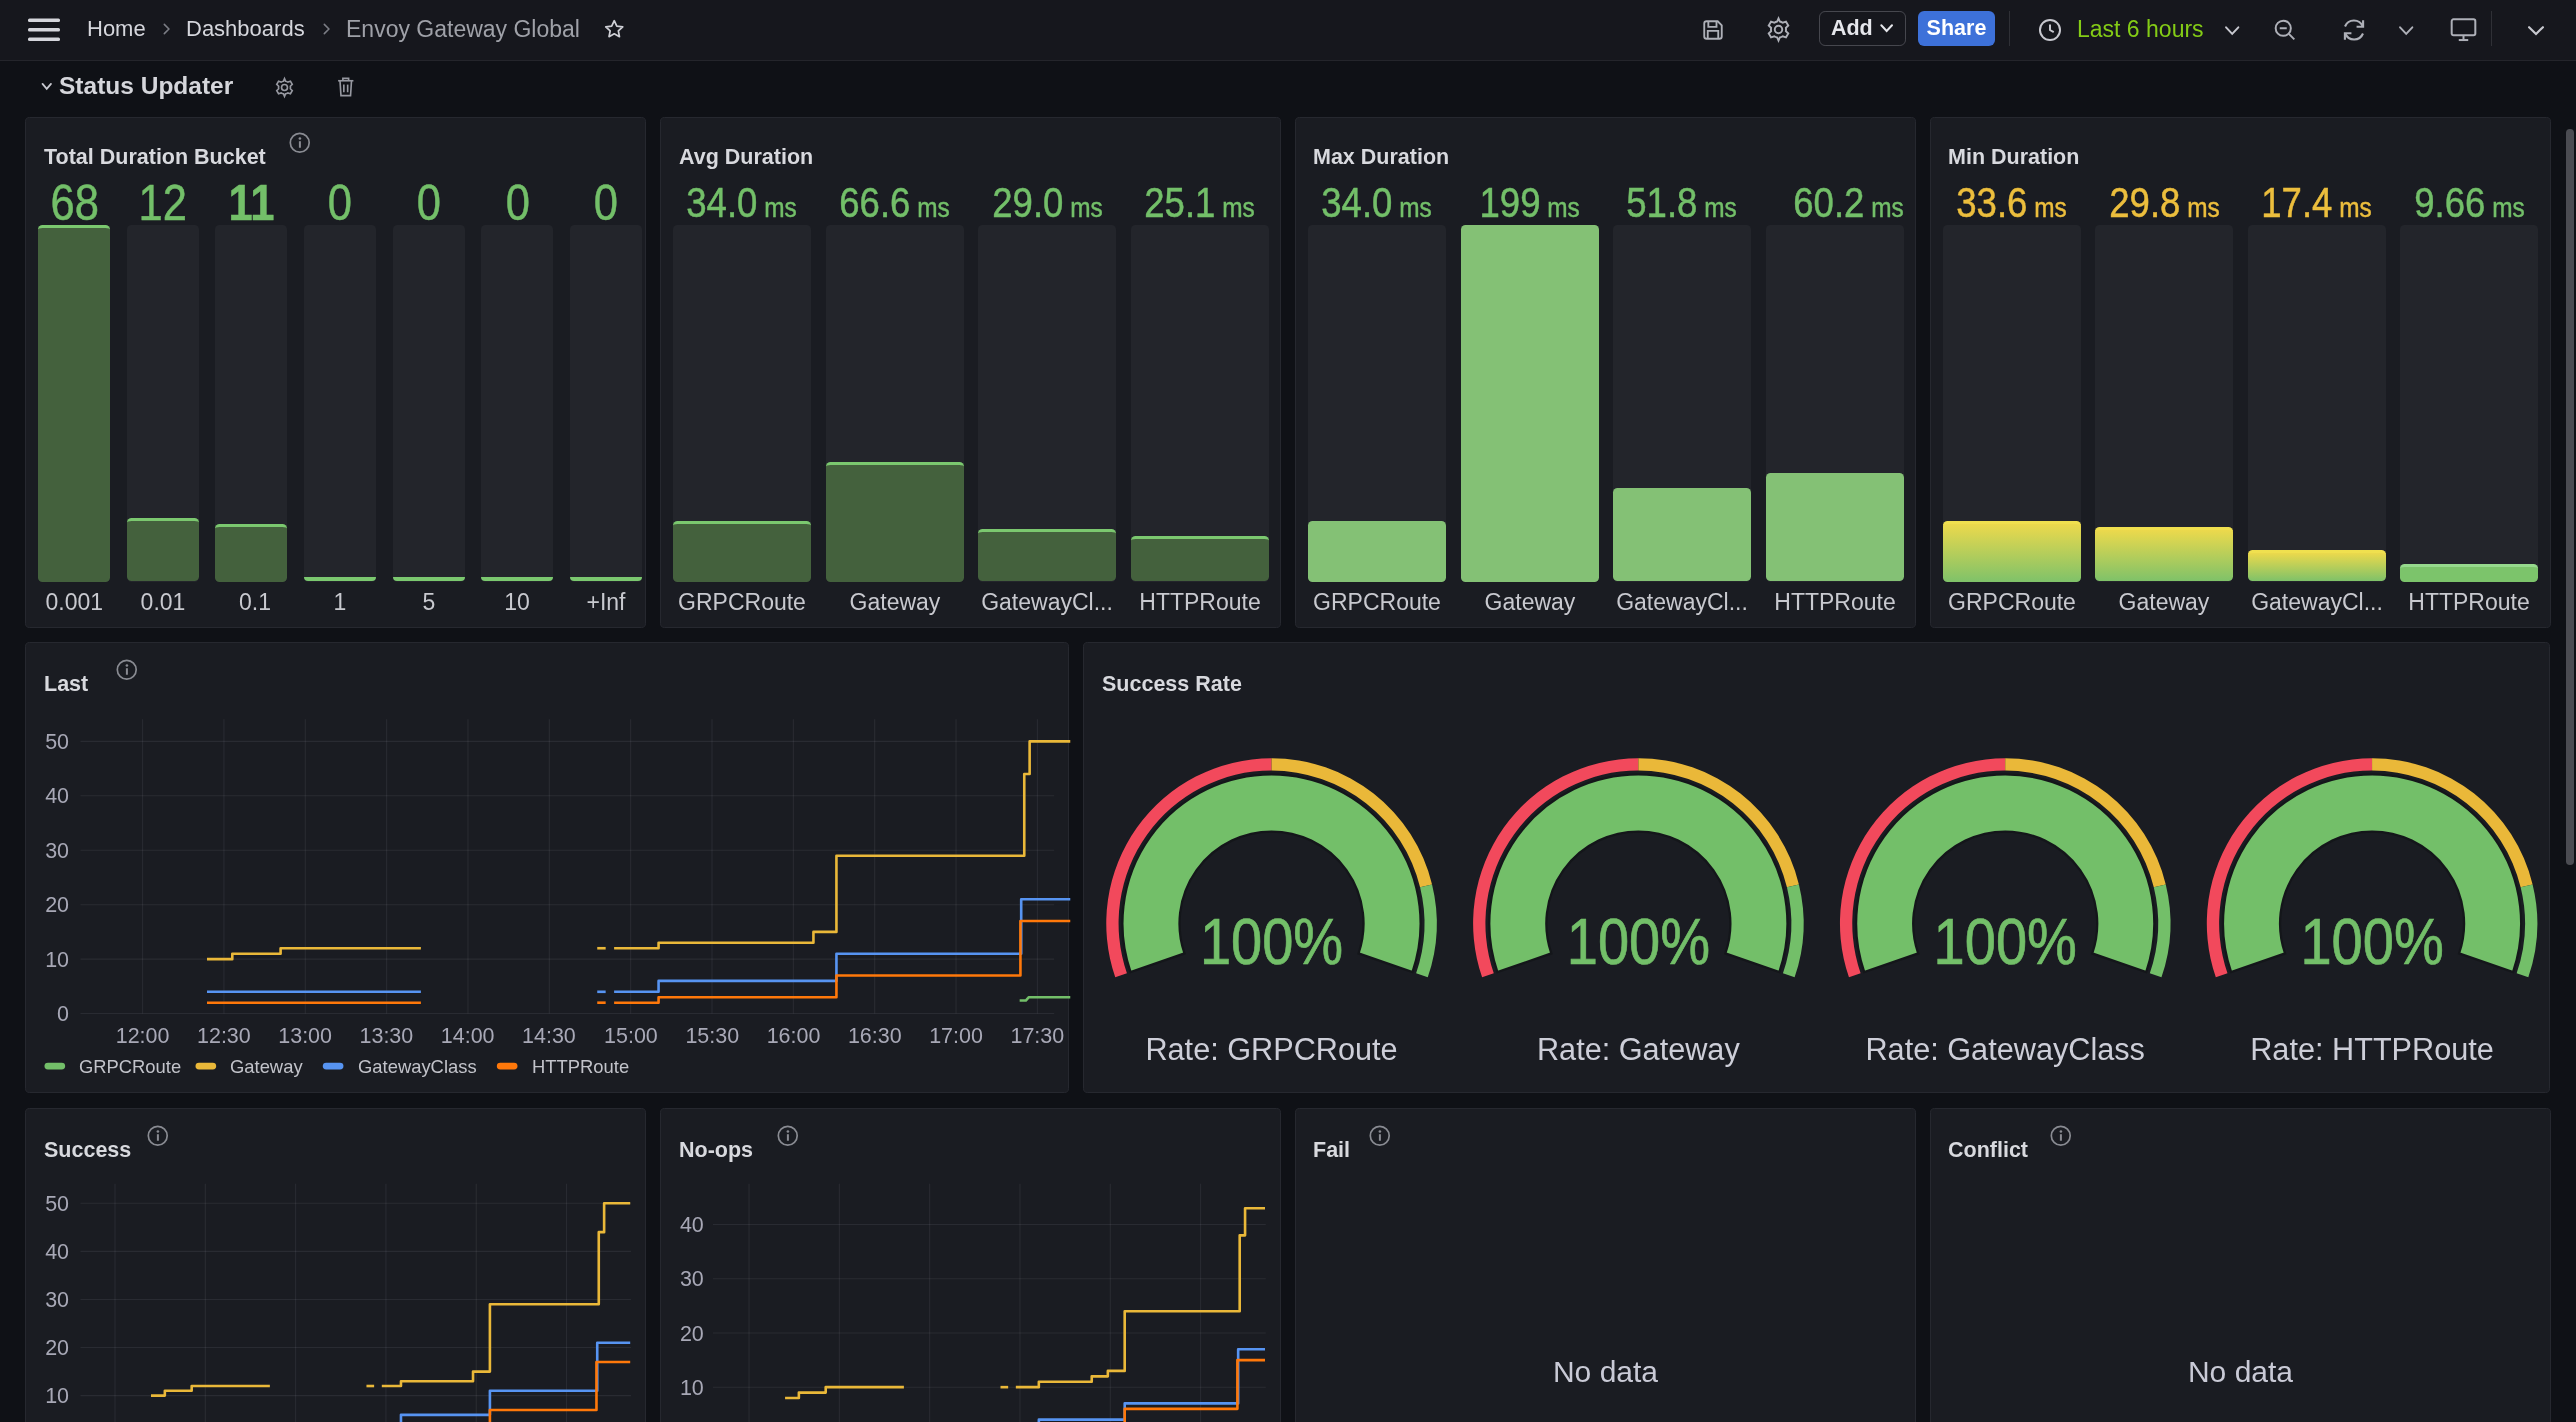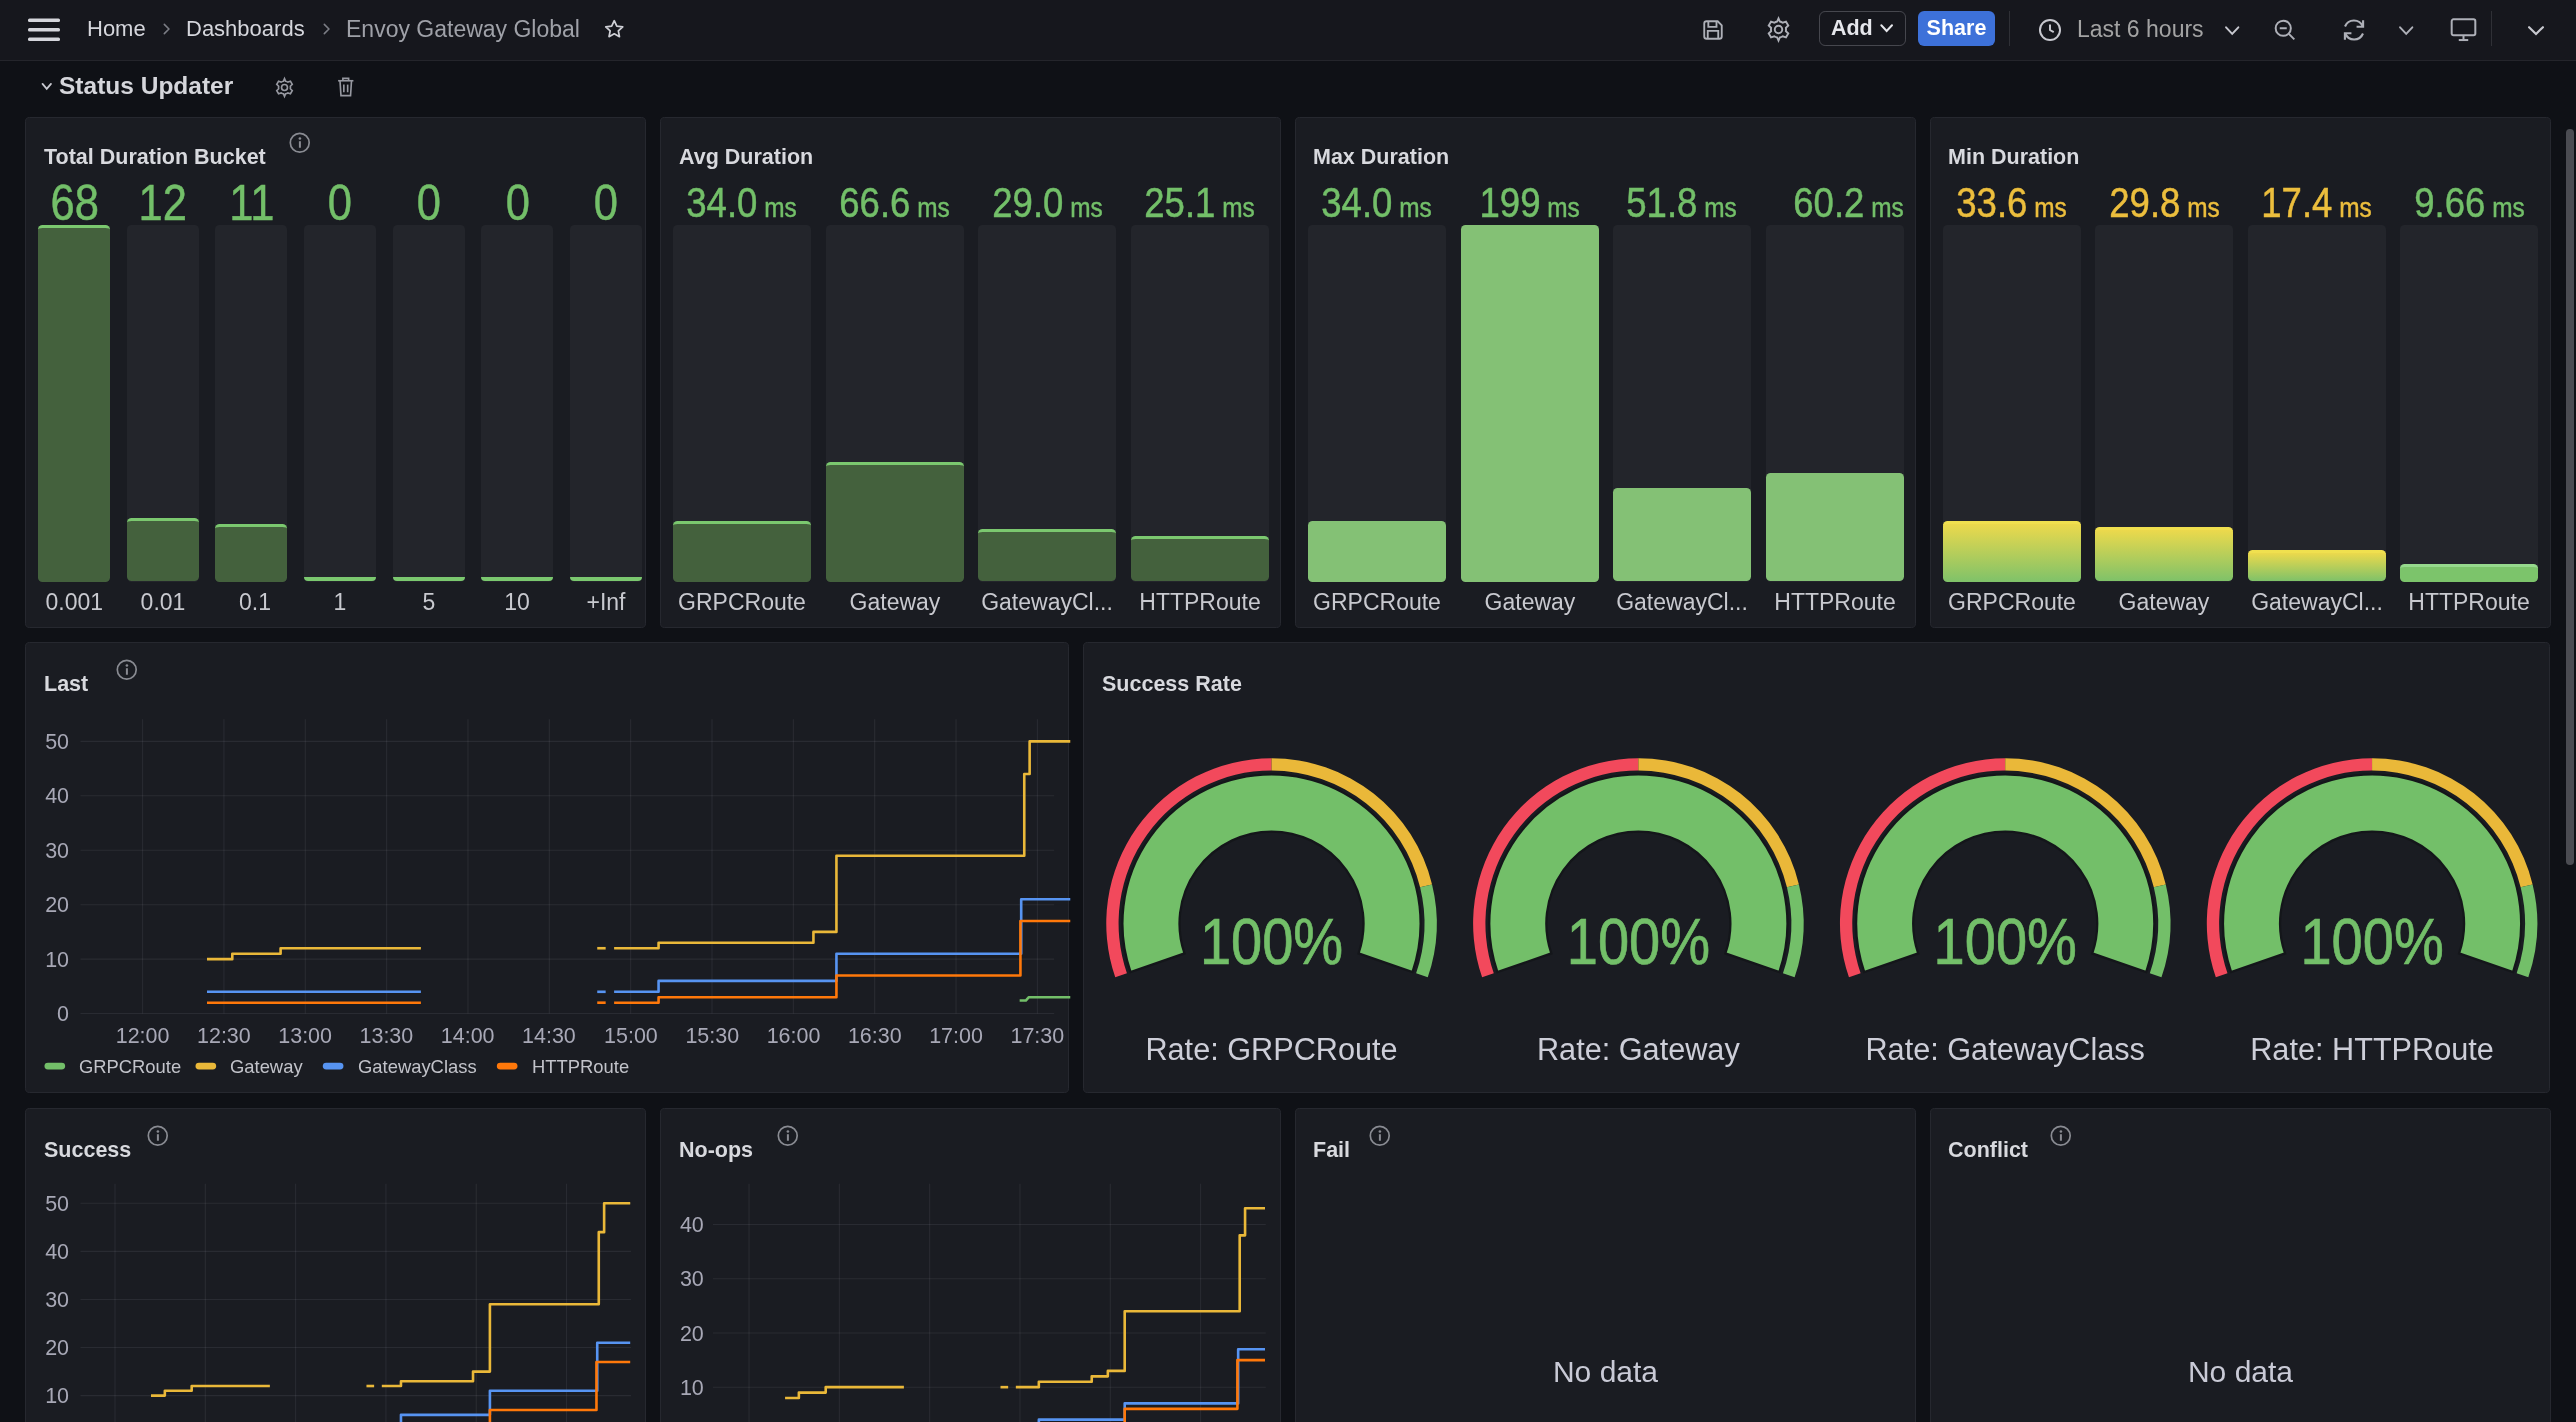--- a/index.html
+++ b/index.html
@@ -41,21 +41,21 @@
   </svg>
 <div class="abs" style="left:1819px;top:10.7px;width:87px;height:35px;border:0.8px solid #46474e;border-radius:6.1px;color:#e6e7ec;font-size:21.5px;font-weight:700;display:flex;align-items:center;justify-content:center;gap:6.1px;">Add <svg width="15.3" height="10.7" viewBox="0 0 20 14" style="position:static">
       <path d="M3,3 L10,10.5 L17,3" stroke="#e6e7ec" stroke-width="2.6" fill="none" stroke-linecap="round"></path>
     </svg></div>
 <div class="abs" style="left:1918px;top:10.7px;width:77px;height:35px;background:#3d71d9;border-radius:6.1px;color:#fff;font-size:21.5px;font-weight:700;display:flex;align-items:center;justify-content:center;">Share</div>
 <div class="abs" style="left:2009px;top:10.7px;width:0.8px;height:35px;background:#2f3036;"></div>
 <svg style="left:2036px;top:16px" width="28" height="28" viewBox="0 0 24 24" fill="none" stroke="#c7c8cf" stroke-width="1.7">
 <circle cx="12" cy="12" r="8.6"></circle>
     <path d="M12 7.2 V12 L15.2 13.8"></path>
   </svg>
-<div class="abs" style="left:2077px;top:17.6px;font-size:23px;line-height:1;color:#a3a3a3;">Last 6 hours</div>
+<div class="abs" style="left:2077px;top:17.6px;font-size:23px;line-height:1;color:#84cc16;">Last 6 hours</div>
 <svg style="left:2223px;top:24.5px" width="18.4" height="12.3" viewBox="0 0 24 16">
     <path d="M4,3 L12,11.5 L20,3" stroke="#c7c8cf" stroke-width="2.6" fill="none" stroke-linecap="round"></path>
   </svg>
 <svg style="left:2271px;top:16px" width="28" height="28" viewBox="0 0 24 24" fill="none" stroke="#aeb0b8" stroke-width="1.7">
 <circle cx="10.5" cy="10.5" r="6.5"></circle>
     <path d="M15.3 15.3 L20 20"></path>
     <path d="M7.5 10.5 h6"></path>
   </svg>
 <svg style="left:2340px;top:16px" width="28" height="28" viewBox="0 0 24 24" fill="none" stroke="#aeb0b8" stroke-width="1.8">
 <path d="M19.5 9 a8.2 8.2 0 0 0-15.2 0"></path>
@@ -107,21 +107,21 @@
 <div class="abs" style="left:38px;top:225px;width:72px;height:357px;background:#44613d;border-top:3.8px solid #7bc86f;border-radius:4.6px 4.6px 4.6px 4.6px;"></div>
 <div class="xlabel" style="left:-7.7px;top:591px;width:164px;">0.001</div>
 <div class="val" style="left:-94px;top:178px;width:337px;font-size:50px;font-weight:500;color:#73bf69;"><span class="sc">68</span></div>
 <div class="abs" style="left:127px;top:225px;width:72px;height:357px;background:#23252b;border-radius:4.6px;"></div>
 <div class="abs" style="left:127px;top:518px;width:72px;height:63px;background:#44613d;border-top:3.8px solid #7bc86f;border-radius:4.6px 4.6px 4.6px 4.6px;"></div>
 <div class="xlabel" style="left:81px;top:591px;width:164px;">0.01</div>
 <div class="val" style="left:-5.4px;top:178px;width:337px;font-size:50px;font-weight:500;color:#73bf69;"><span class="sc">12</span></div>
 <div class="abs" style="left:215px;top:225px;width:72px;height:357px;background:#23252b;border-radius:4.6px;"></div>
 <div class="abs" style="left:215px;top:524px;width:72px;height:58px;background:#44613d;border-top:3.8px solid #7bc86f;border-radius:4.6px 4.6px 4.6px 4.6px;"></div>
 <div class="xlabel" style="left:169px;top:591px;width:164px;padding-left:8px;">0.1</div>
-<div class="val" style="left:83px;top:178px;width:337px;font-size:50px;font-weight:400;color:#73bf69;"><span class="sc">11</span></div>
+<div class="val" style="left:83px;top:178px;width:337px;font-size:50px;font-weight:700;color:#73bf69;"><span class="sc">11</span></div>
 <div class="abs" style="left:304px;top:225px;width:72px;height:357px;background:#23252b;border-radius:4.6px;"></div>
 <div class="abs" style="left:304px;top:577px;width:72px;height:3.8px;background:#7bc86f;border-radius:0 0 4.6px 4.6px;"></div>
 <div class="xlabel" style="left:258px;top:591px;width:164px;">1</div>
 <div class="val" style="left:171px;top:178px;width:337px;font-size:50px;font-weight:500;color:#73bf69;"><span class="sc">0</span></div>
 <div class="abs" style="left:393px;top:225px;width:72px;height:357px;background:#23252b;border-radius:4.6px;"></div>
 <div class="abs" style="left:393px;top:577px;width:72px;height:3.8px;background:#7bc86f;border-radius:0 0 4.6px 4.6px;"></div>
 <div class="xlabel" style="left:347px;top:591px;width:164px;">5</div>
 <div class="val" style="left:260px;top:178px;width:337px;font-size:50px;font-weight:500;color:#73bf69;"><span class="sc">0</span></div>
 <div class="abs" style="left:481px;top:225px;width:72px;height:357px;background:#23252b;border-radius:4.6px;"></div>
 <div class="abs" style="left:481px;top:577px;width:72px;height:3.8px;background:#7bc86f;border-radius:0 0 4.6px 4.6px;"></div>

